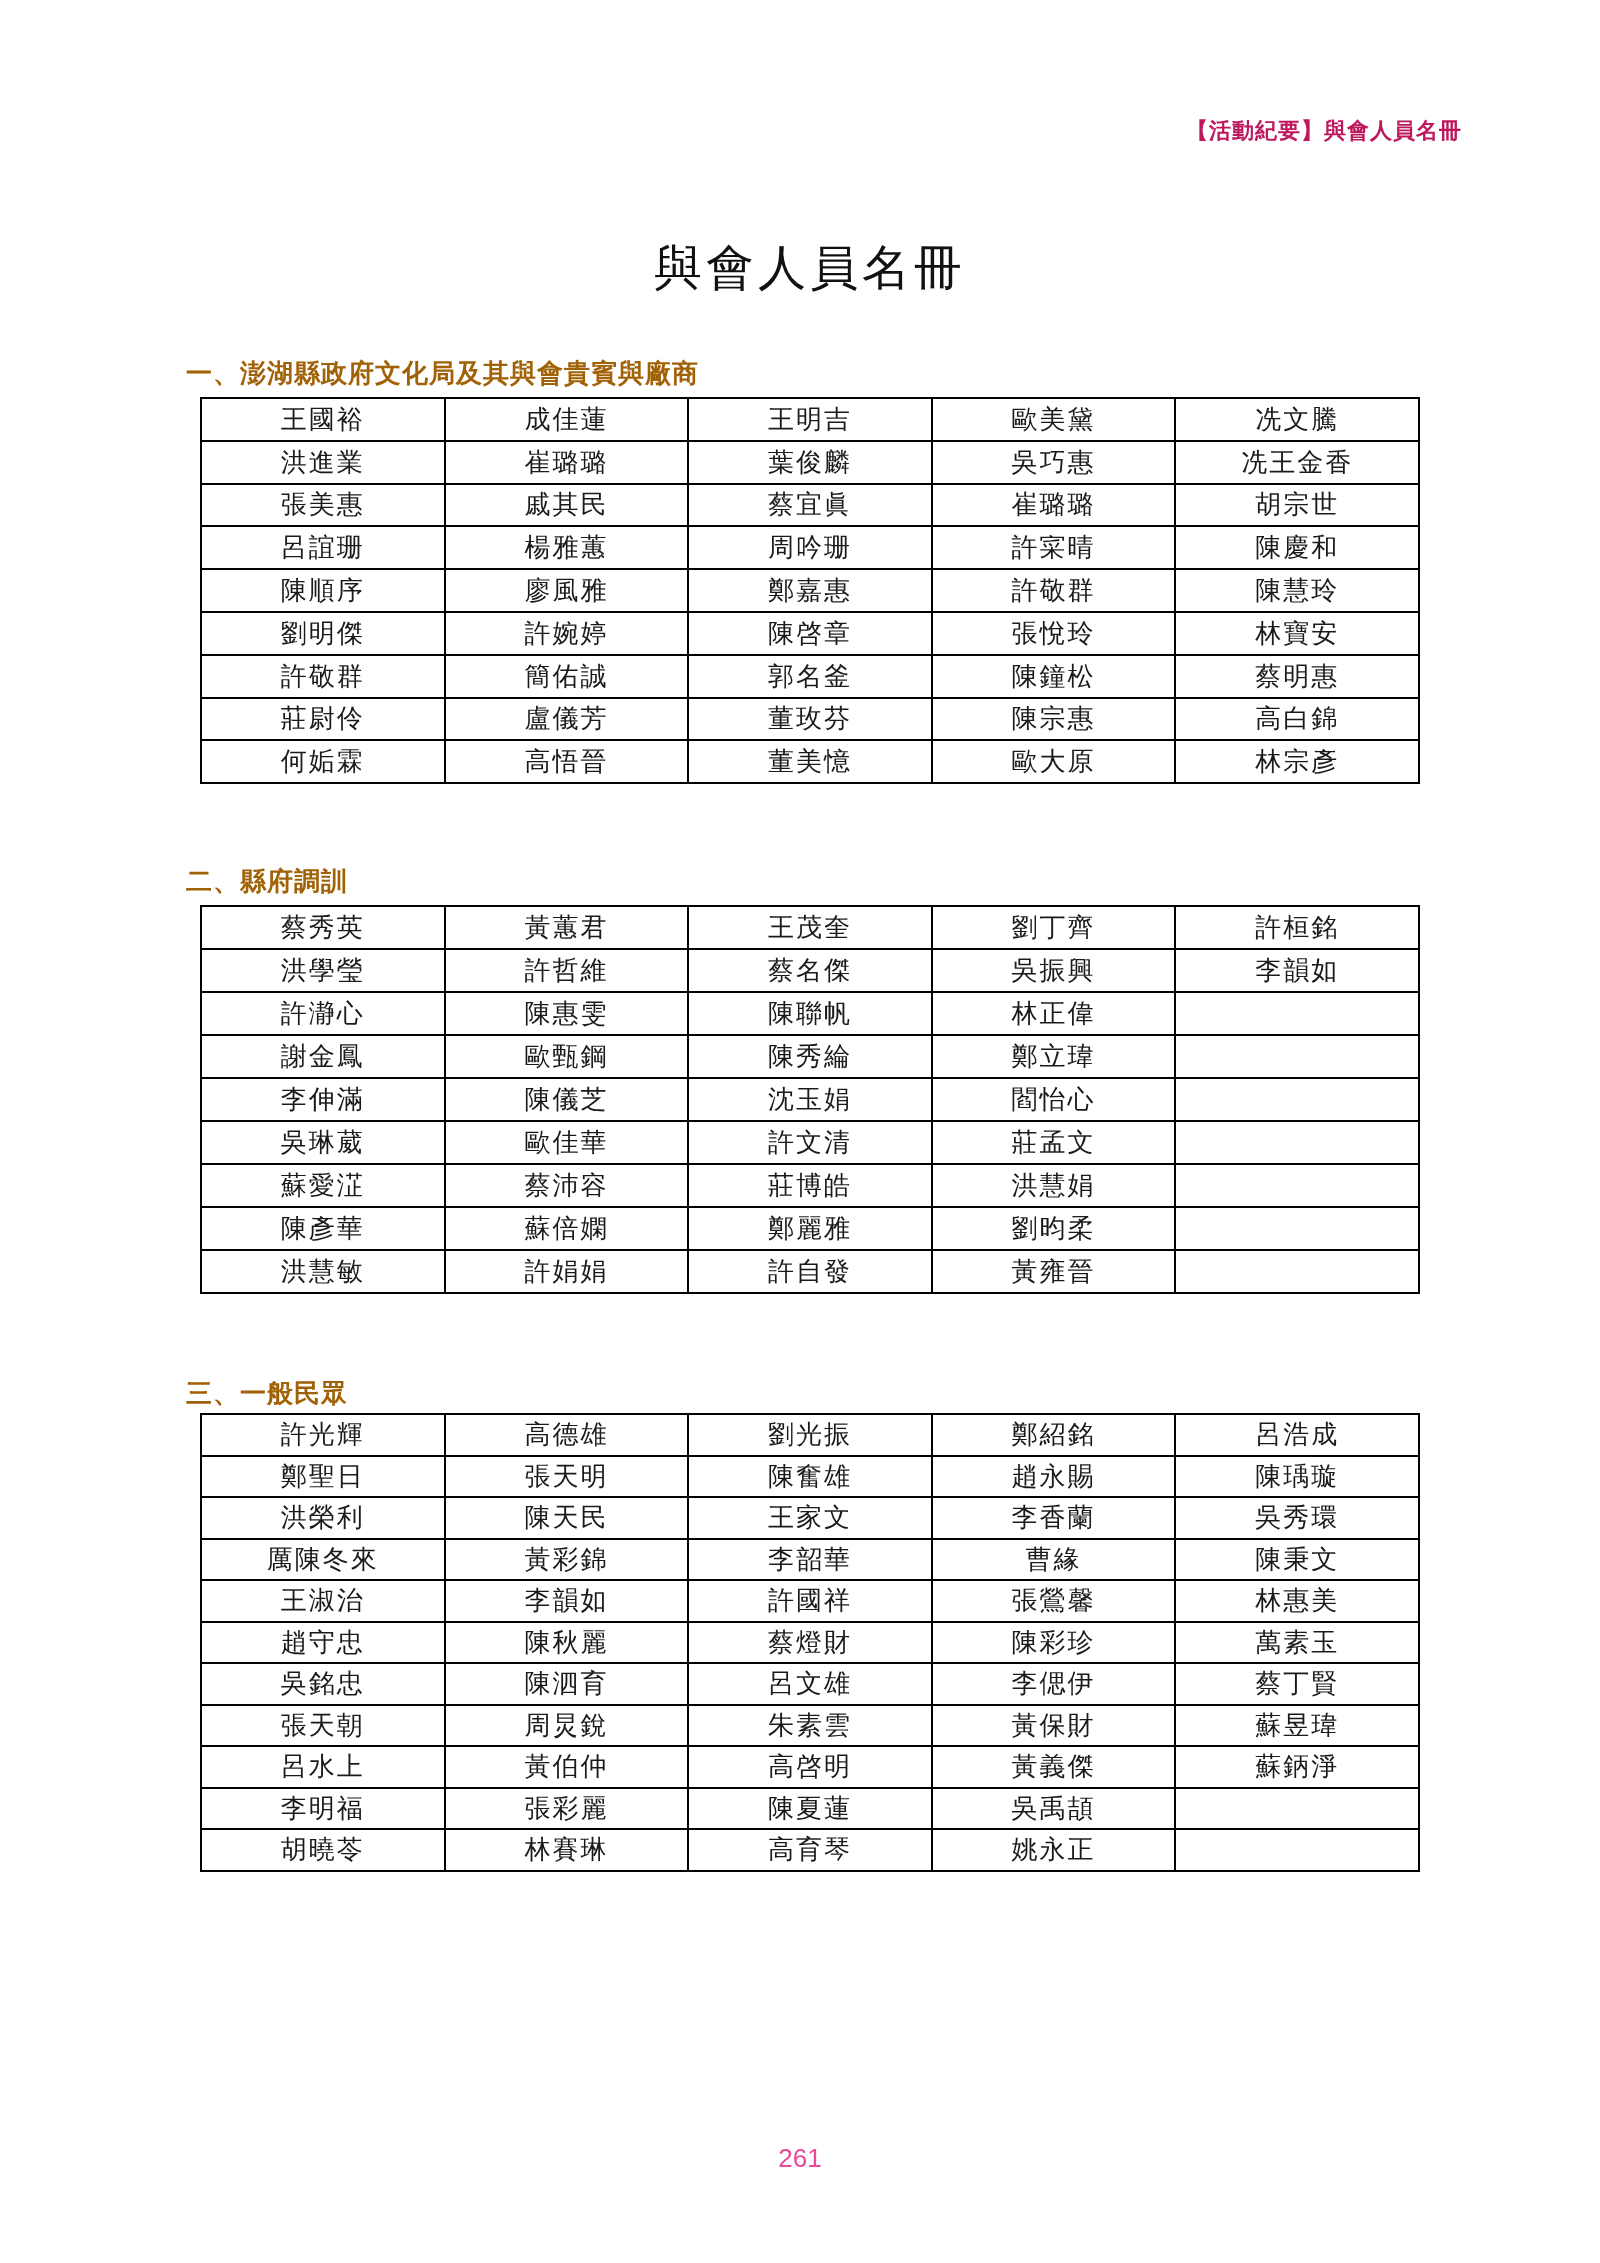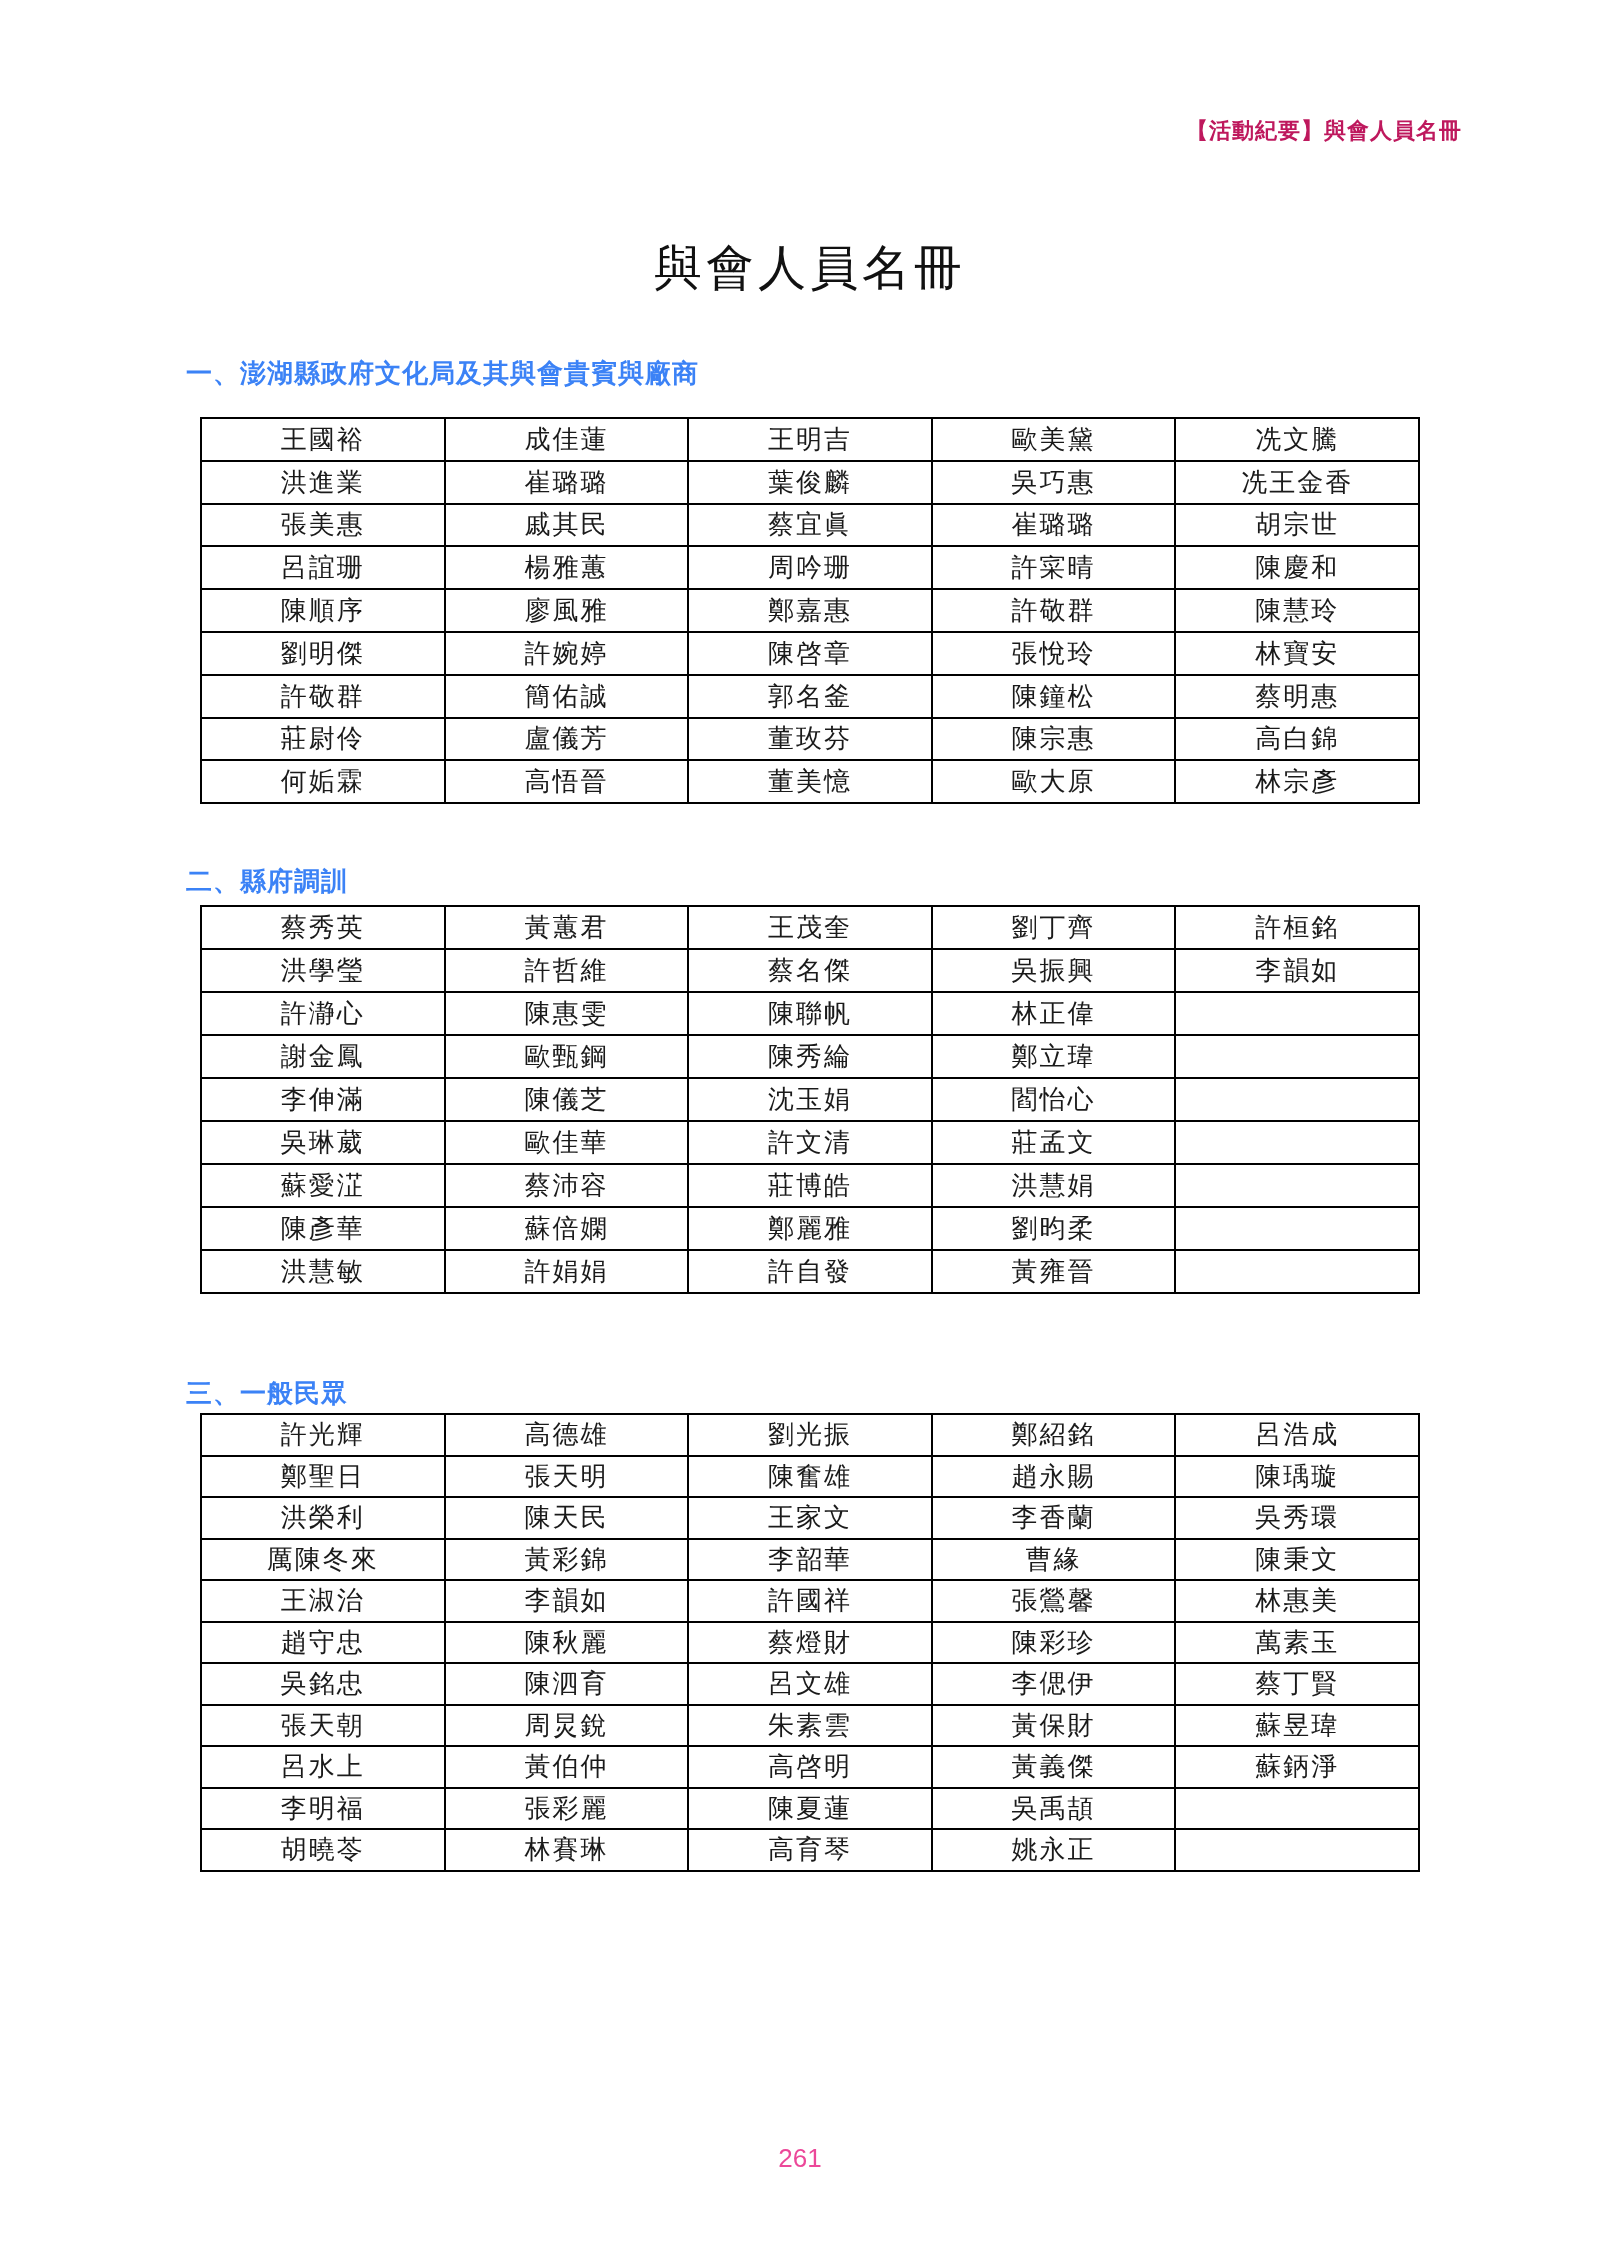--- a/index.html
+++ b/index.html
@@ -19,41 +19,41 @@
     position: absolute; top: 236px; left: 0; width: 1620px;
     text-align: center;
     font-family: "Liberation Serif", serif;
     font-size: 48px; letter-spacing: 4px;
     color: #111111;
   }
   .section-heading {
     position: absolute; left: 186px;
     font-family: "Liberation Sans", sans-serif;
     font-weight: bold; font-size: 26px; letter-spacing: 1px;
-    color: #3b82f6;
+    color: #a16207;
   }
   .roster-table {
     position: absolute; left: 200px;
     width: 1220px;
     border-collapse: collapse;
     table-layout: fixed;
   }
   .roster-table td {
     border: 2px solid #000000;
     text-align: center; vertical-align: middle;
     font-family: "Liberation Serif", serif;
     font-size: 26px; letter-spacing: 2px;
     color: #1a1a1a;
     overflow: hidden; white-space: nowrap;
   }
   #table-0 td { height: 38.8px; }
   #table-1 td { height: 39.0px; }
   #table-2 td { height: 37.5px; }
   #heading-0 { top: 356px; }
-  #table-0   { top: 397px; margin-top: 20px; }
+  #table-0   { top: 397px; }
   #heading-1 { top: 864px; font-family: Liberation Mono, monospace; }
   #table-1   { top: 905px; }
   #heading-2 { top: 1376px; }
   #table-2   { top: 1413px; }
   .page-number {
     position: absolute; top: 2143px; left: 0; width: 1600px;
     text-align: center;
     font-family: "Liberation Sans", sans-serif;
     font-size: 26px; color: #ec4899;
   }

